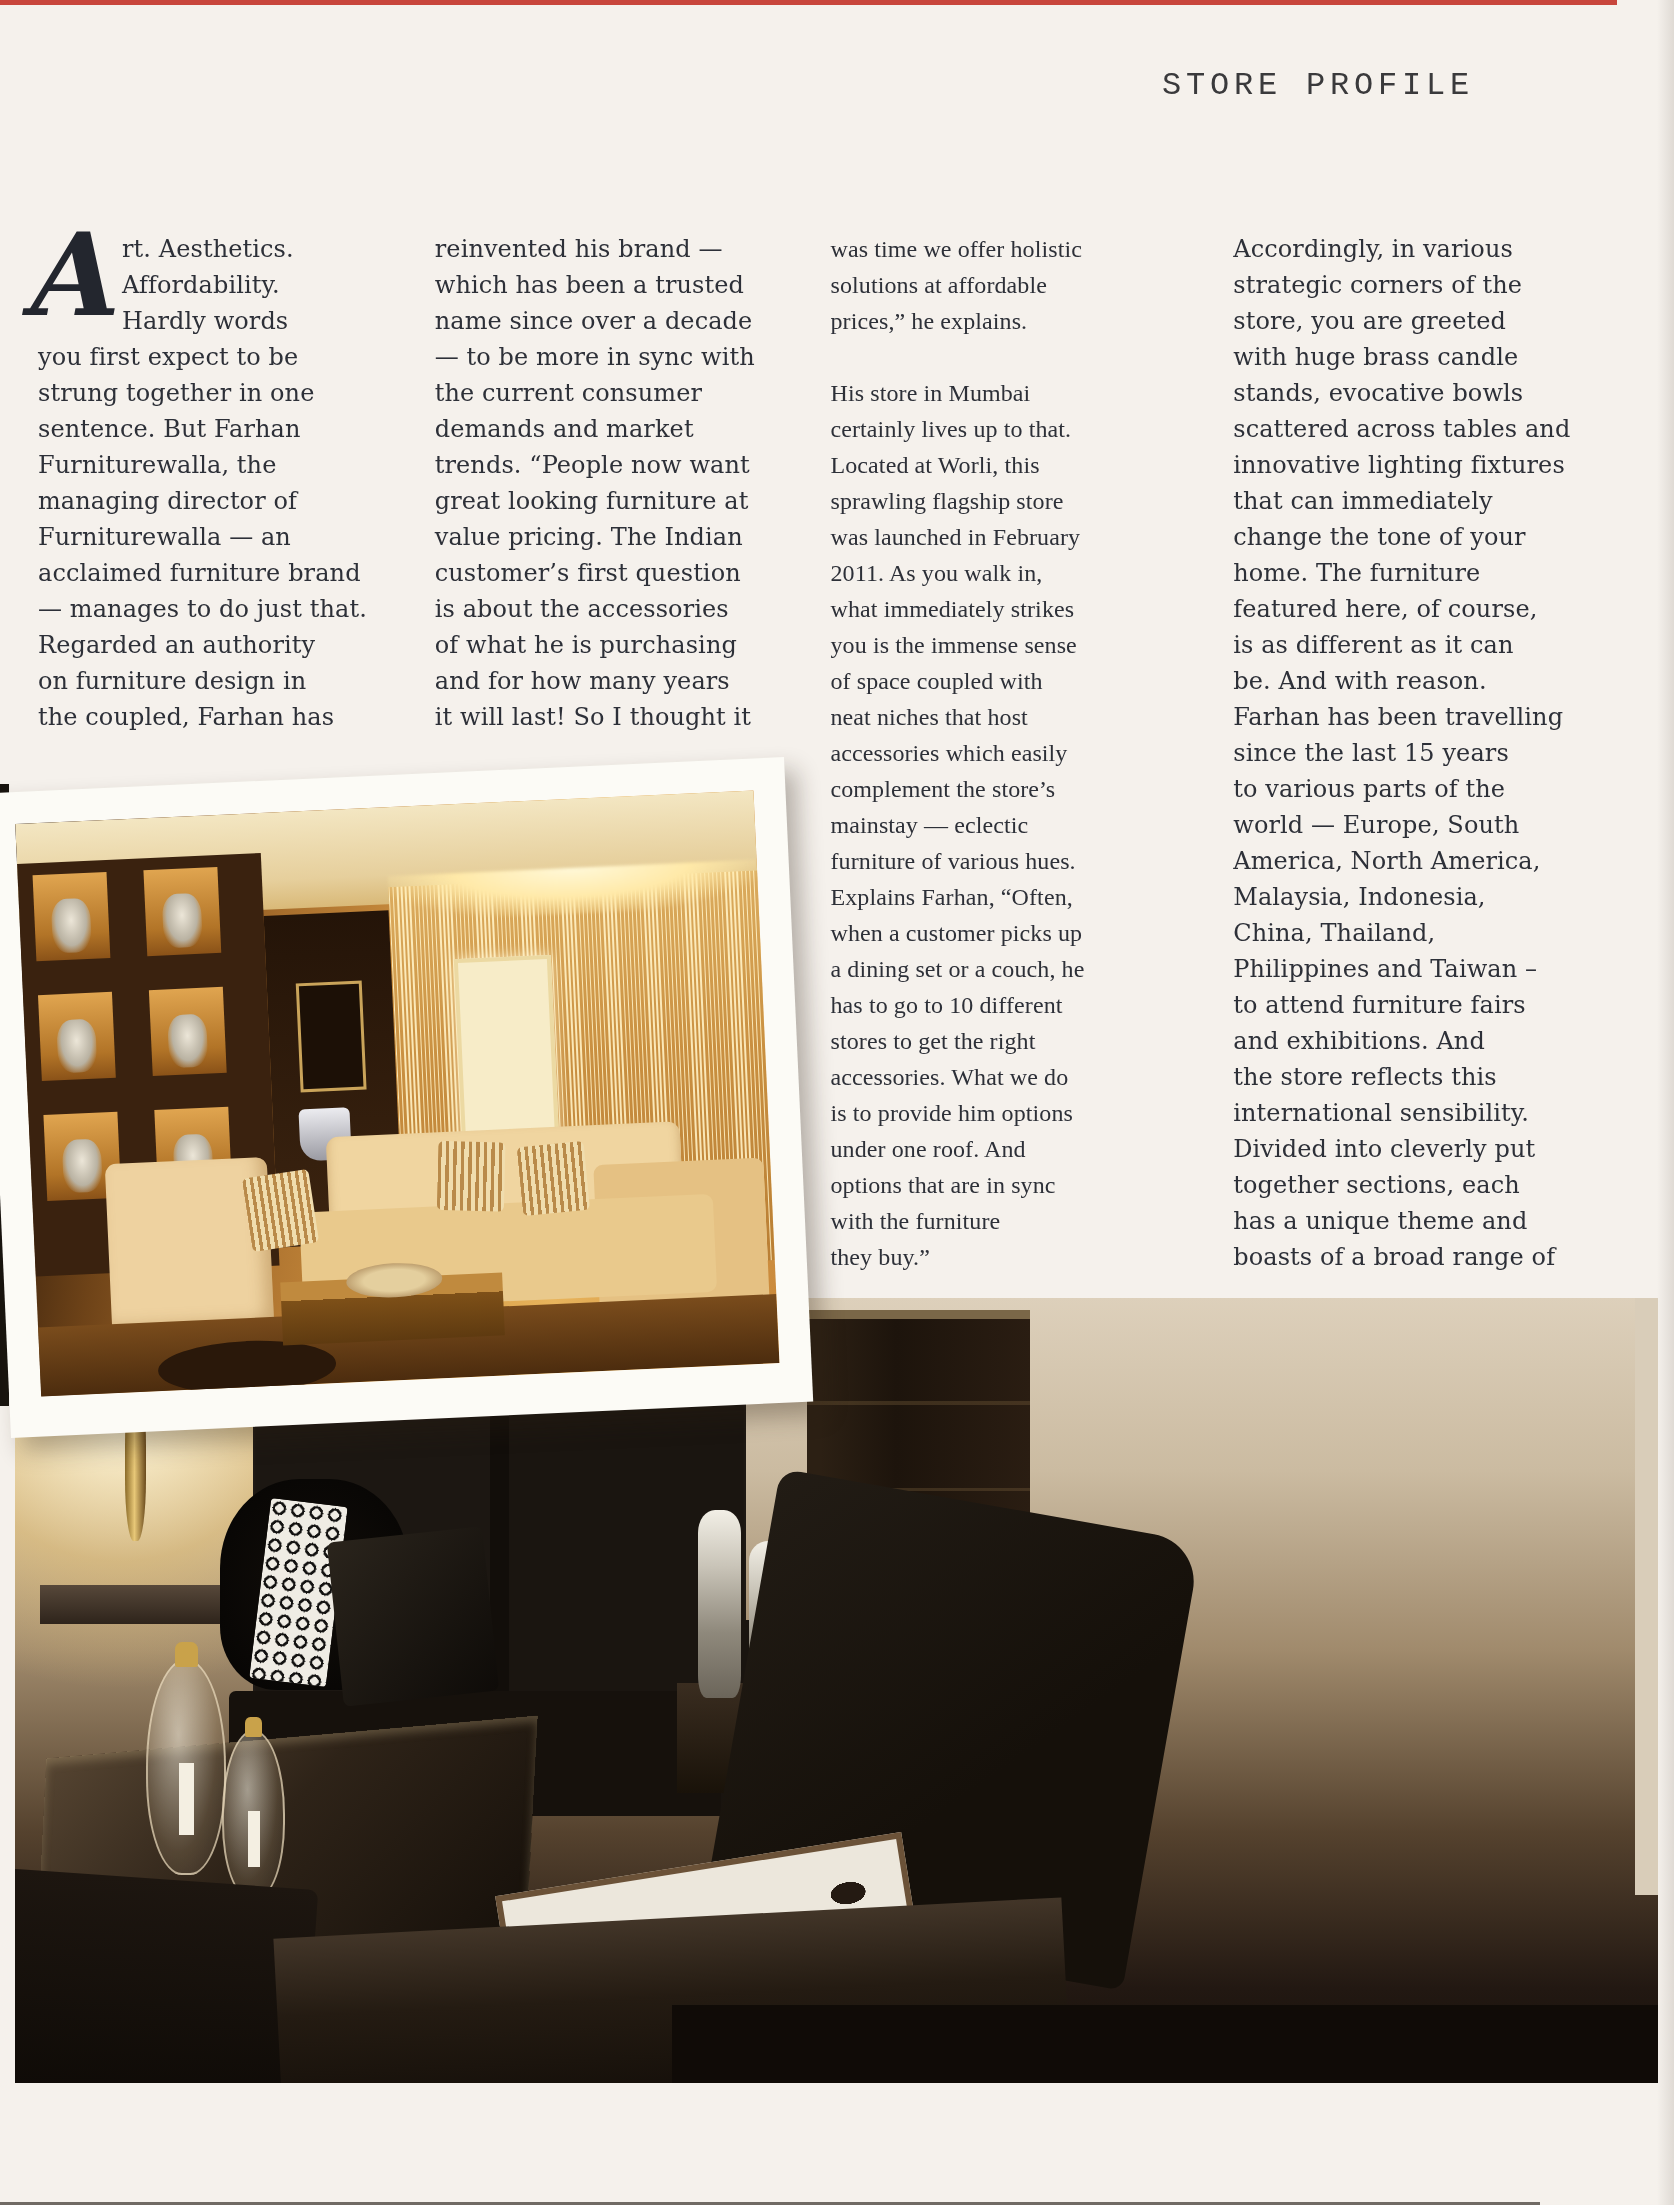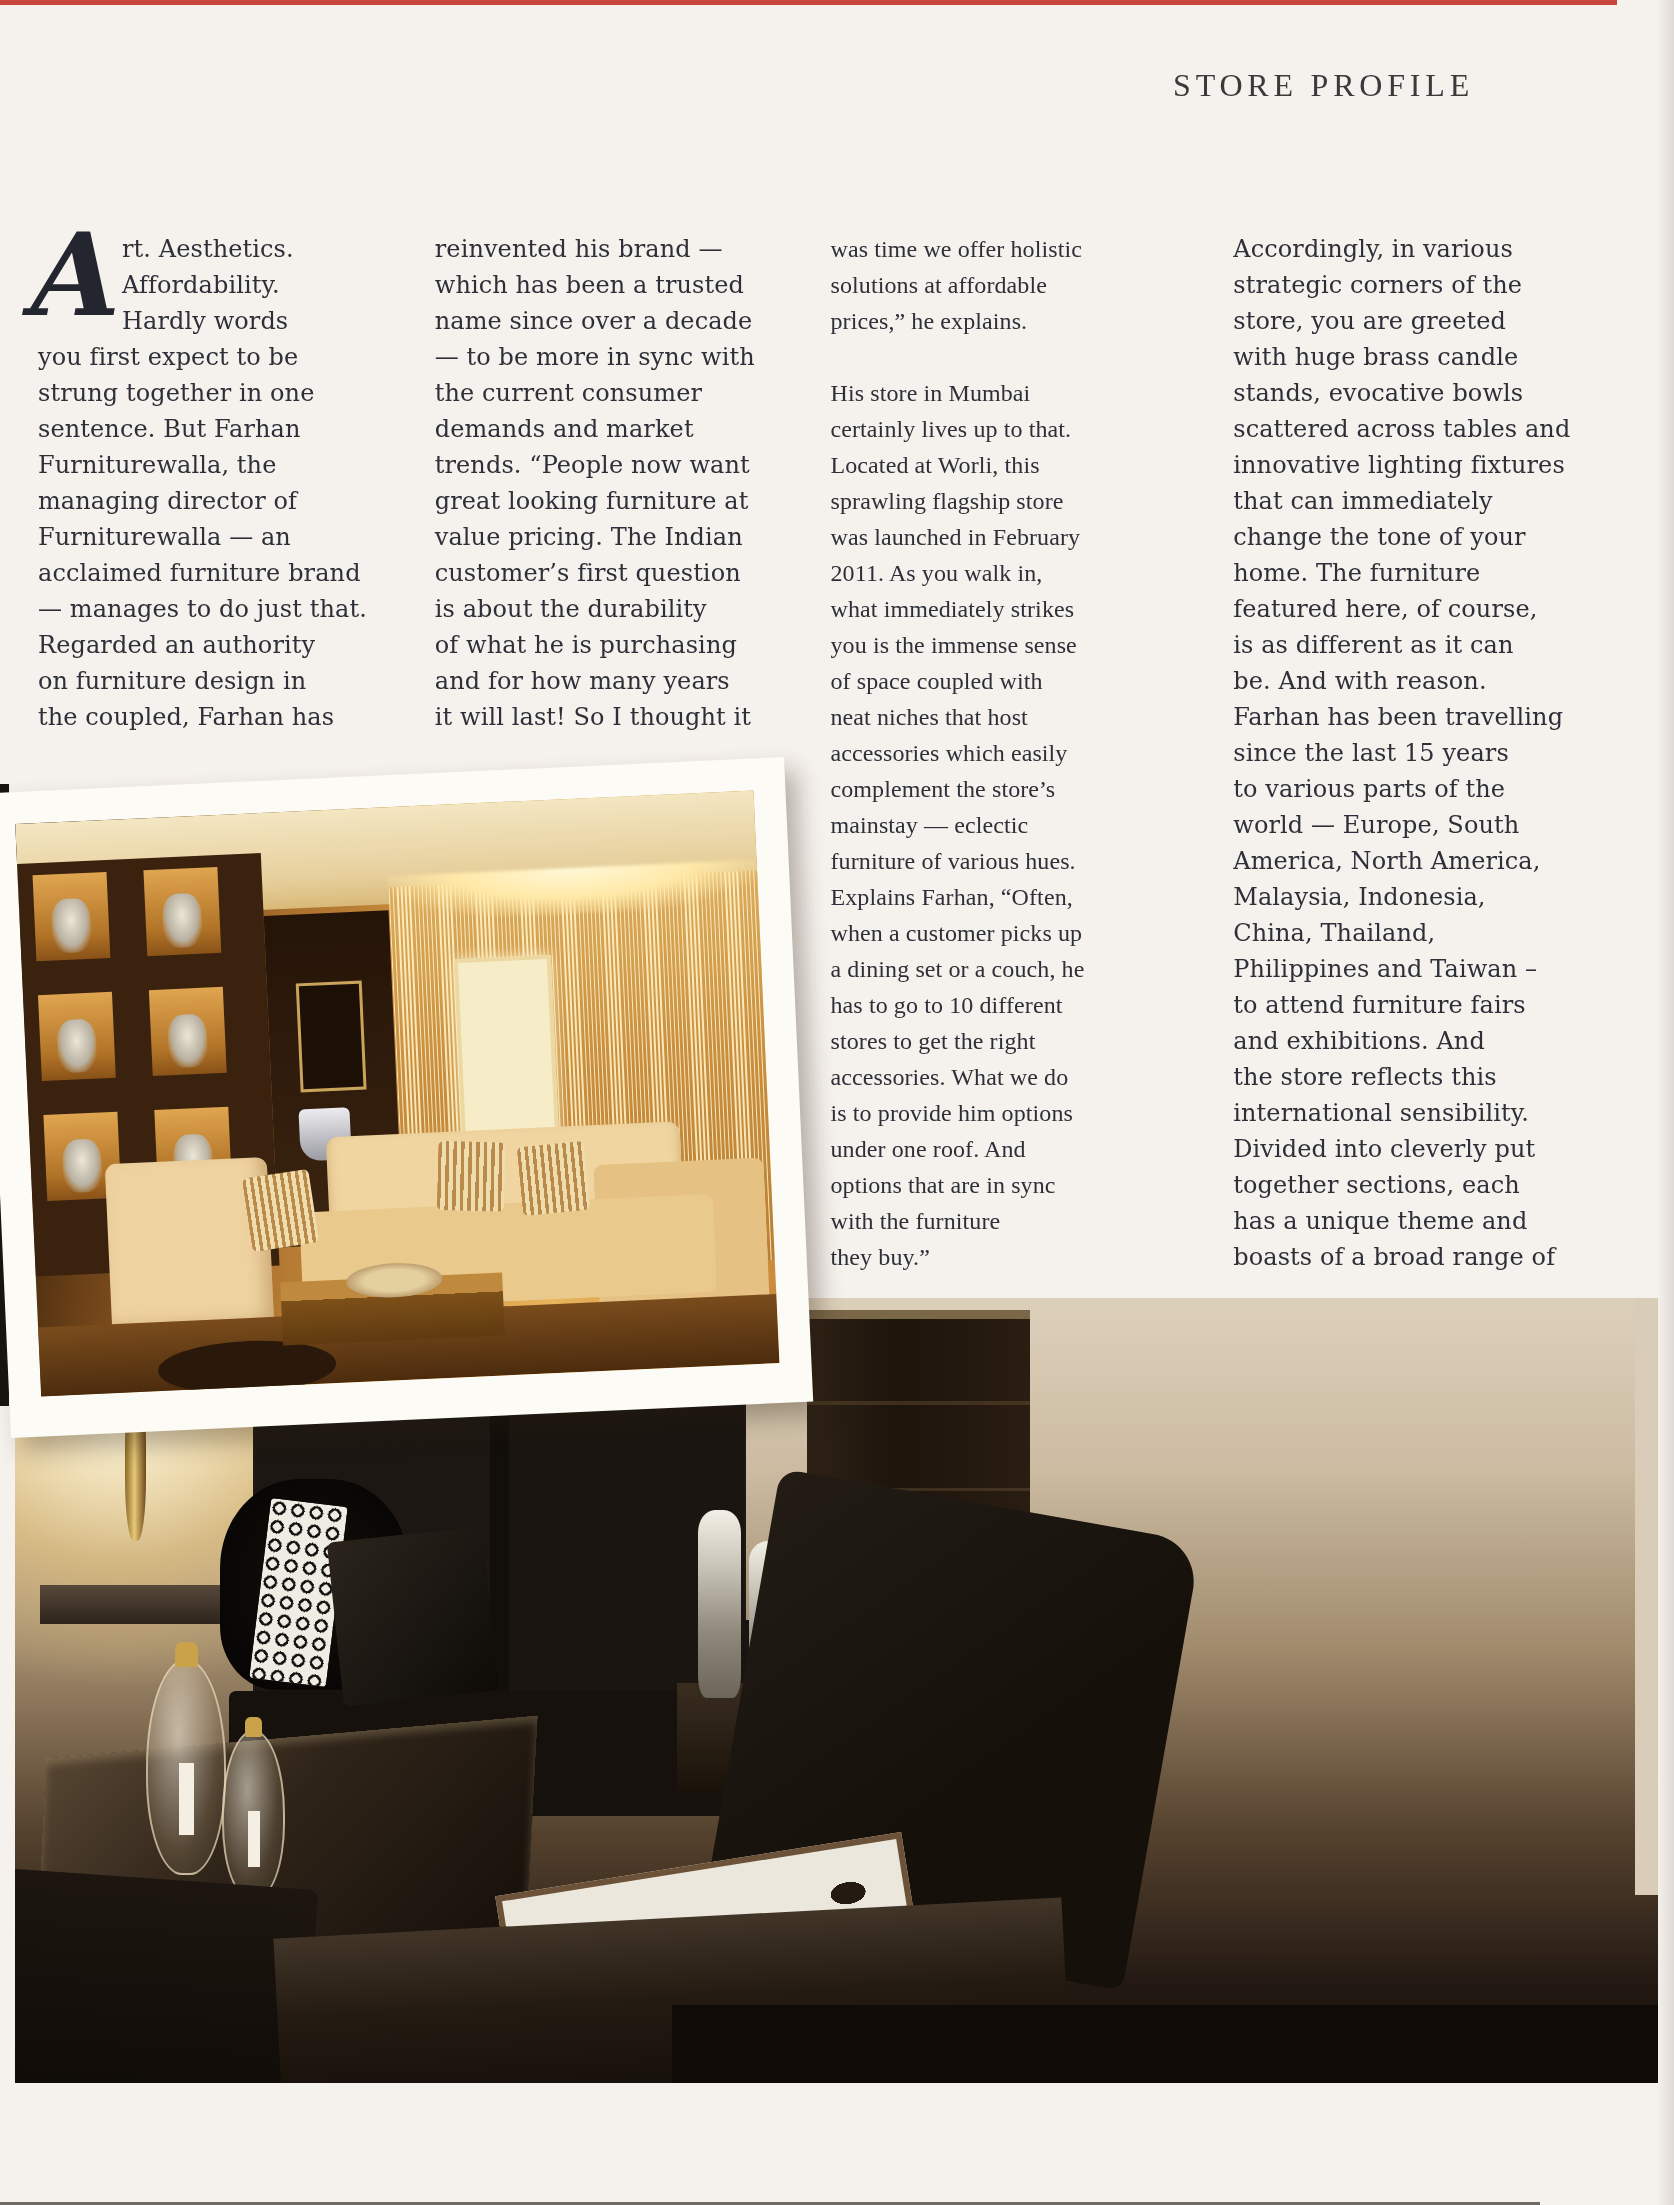--- a/index.html
+++ b/index.html
@@ -6,21 +6,21 @@
   .page{position:relative;width:1675px;height:2205px;background:#f5f1ec;overflow:hidden;
         font-family:"DejaVu Serif","Liberation Serif",serif;color:#2d3038;}
   
   .scan-top-line{position:absolute;left:0;top:0;width:1617px;height:4.8px;background:#c8463c;}
   .scan-left-sliver{position:absolute;left:0;top:784px;width:9px;height:622px;background:#18140f;}
   .scan-right-strip{position:absolute;right:0;top:0;width:18px;height:100%;
         background:linear-gradient(90deg,rgba(100,90,80,0) 0%,rgba(100,90,80,.16) 100%);}
   .scan-bottom-line{position:absolute;left:0;bottom:0;width:1540px;height:2.7px;background:rgba(40,34,28,.65);}
 
   
-  .header{position:absolute;top:67px;right:201px;font-family:Liberation Serif, serif;
+  .header{position:absolute;top:67px;right:201px;font-family:Liberation Mono, monospace;
           font-size:32px;letter-spacing:4.8px;color:#3a3a3c;font-weight:400;}
 
   
   .columns{position:absolute;left:38px;top:231px;width:1574px;display:flex;}
   .col{font-size:24px;line-height:36px;letter-spacing:0.1px;}
   .col .line{min-height:36px;white-space:nowrap;}
   .col-1{width:364px;margin-right:33px;position:relative;}
   .col-2{width:364px;margin-right:32px;}
   .col-3{width:371px;margin-right:32px;font-family:Liberation Serif, serif;}
   .col-4{width:379px;}
@@ -168,21 +168,21 @@
         <div class="line">reinvented his brand —</div>
         <div class="line">which has been a trusted</div>
         <div class="line">name since over a decade</div>
         <div class="line">— to be more in sync with</div>
         <div class="line">the current consumer</div>
         <div class="line">demands and market</div>
         <div class="line">trends. “People now want</div>
         <div class="line">great looking furniture at</div>
         <div class="line">value pricing. The Indian</div>
         <div class="line">customer’s first question</div>
-        <div class="line">is about the durability</div>
+        <div class="line">is about the accessories</div>
         <div class="line">of what he is purchasing</div>
         <div class="line">and for how many years</div>
         <div class="line">it will last! So I thought it</div>
       </div>
     <div class="col col-3">
         <div class="line">was time we offer holistic</div>
         <div class="line">solutions at affordable</div>
         <div class="line">prices,” he explains.</div>
         <div class="line"></div>
         <div class="line">His store in Mumbai</div>

